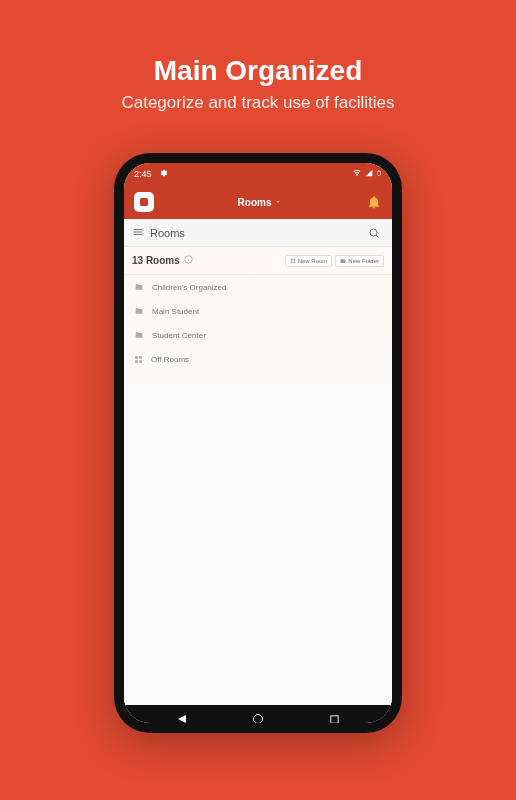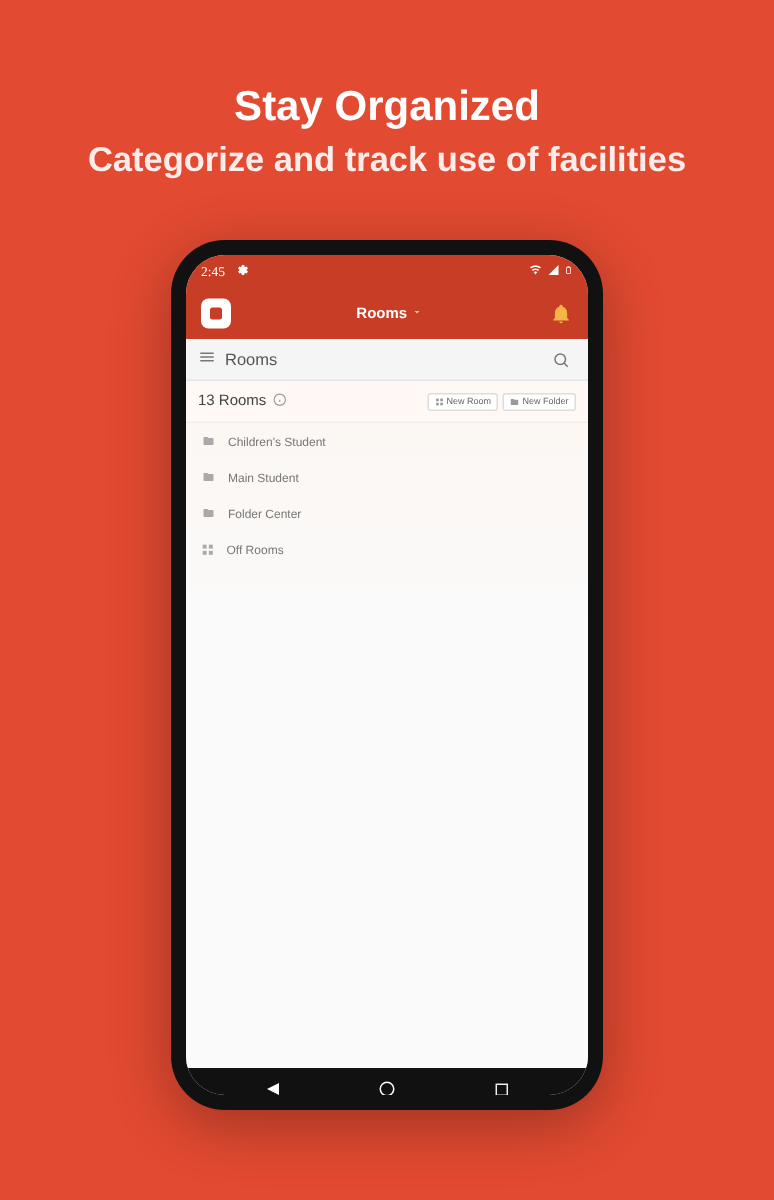--- a/index.html
+++ b/index.html
@@ -15,22 +15,22 @@
     }
     .promo-title {
       color: white;
       font-size: 28px;
       font-weight: 700;
       margin-top: 55px;
       text-align: center;
     }
     .promo-subtitle {
       color: rgba(255,255,255,0.9);
-      font-size: 23px;
-      font-weight: 700;
+      font-size: 17px;
+      font-weight: 400;
       margin-top: 6px;
       text-align: right;
     }
     .phone-frame {
       width: 288px;
       height: 580px;
       background: #111;
       border-radius: 36px;
       margin-top: 40px;
       padding: 10px;
@@ -49,21 +49,21 @@
     .status-bar {
       background: #c73d26;
       height: 22px;
       display: flex;
       align-items: center;
       justify-content: space-between;
       padding: 0 10px;
       color: white;
       font-size: 9px;
     }
-    .status-left { display: flex; align-items: flex-end; gap: 8px; font-family: Liberation Serif, serif; }
+    .status-left { display: flex; align-items: flex-end; gap: 8px; }
     .status-right { display: flex; align-items: center; gap: 3px; }
     .app-header {
       background: #c73d26;
       height: 34px;
       display: flex;
       align-items: center;
       justify-content: space-between;
       padding: 0 10px;
     }
     .header-left {
@@ -120,21 +120,21 @@
       height: 28px;
       display: flex;
       align-items: center;
       justify-content: space-between;
       padding: 0 8px;
       border-bottom: 1px solid #eee;
     }
     .count-text {
       color: #444;
       font-size: 10px;
-      font-weight: 400;
+      font-weight: 700;
       display: flex;
       align-items: center;
       gap: 4px;
     }
     .count-actions {
       display: flex;
       gap: 3px;
     }
     .mini-btn {
       background: white;
@@ -185,21 +185,21 @@
       width: 14px;
       height: 14px;
       display: flex;
       align-items: center;
       justify-content: center;
     }
   </style>
 </head>
 <body>
 
-<div class="promo-title">Stay Organized</div>
+<div class="promo-title">Main Organized</div>
 <div class="promo-subtitle">Categorize and track use of facilities</div>
 
 <div class="phone-frame">
   <div class="phone-screen">
 
     <div class="status-bar">
       <div class="status-left">
         <span>2:45</span>
         <span>
           <svg width="8" height="8" viewBox="0 0 24 24" fill="white">
@@ -294,37 +294,37 @@
       </div>
     </div>
 
     <div class="list-area">
       <div class="list-item">
         <span class="folder-icon">
           <svg width="10" height="8" viewBox="0 0 24 24" fill="#aaa">
               <path d="M10,4H4C2.89,4 2,4.89 2,6V18A2,2 0 0,0 4,20H20A2,2 0 0,0 22,18V8C22,6.89 21.1,6 20,6H12L10,4Z"></path>
             </svg>
         </span>
-        <span>Children's Student</span>
+        <span>Children's Organized</span>
       </div>
       <div class="list-item">
         <span class="folder-icon">
           <svg width="10" height="8" viewBox="0 0 24 24" fill="#aaa">
               <path d="M10,4H4C2.89,4 2,4.89 2,6V18A2,2 0 0,0 4,20H20A2,2 0 0,0 22,18V8C22,6.89 21.1,6 20,6H12L10,4Z"></path>
             </svg>
         </span>
         <span>Main Student</span>
       </div>
       <div class="list-item">
         <span class="folder-icon">
           <svg width="10" height="8" viewBox="0 0 24 24" fill="#aaa">
               <path d="M10,4H4C2.89,4 2,4.89 2,6V18A2,2 0 0,0 4,20H20A2,2 0 0,0 22,18V8C22,6.89 21.1,6 20,6H12L10,4Z"></path>
             </svg>
         </span>
-        <span>Folder Center</span>
+        <span>Student Center</span>
       </div>
       <div class="list-item">
         <span class="grid-icon">
           <svg width="9" height="9" viewBox="0 0 24 24" fill="#aaa">
               <rect x="3" y="3" width="7" height="7"></rect>
               <rect x="14" y="3" width="7" height="7"></rect>
               <rect x="3" y="14" width="7" height="7"></rect>
               <rect x="14" y="14" width="7" height="7"></rect>
             </svg>
         </span>

